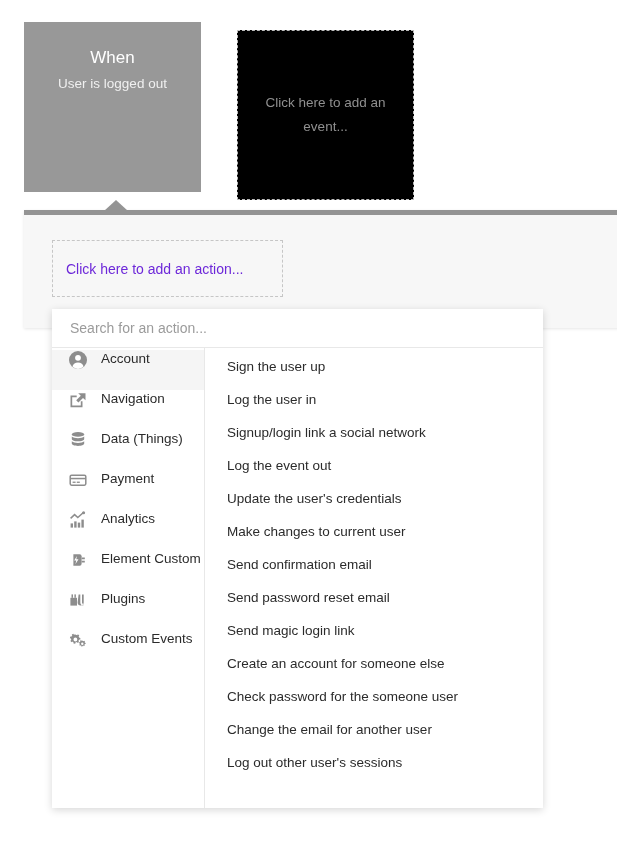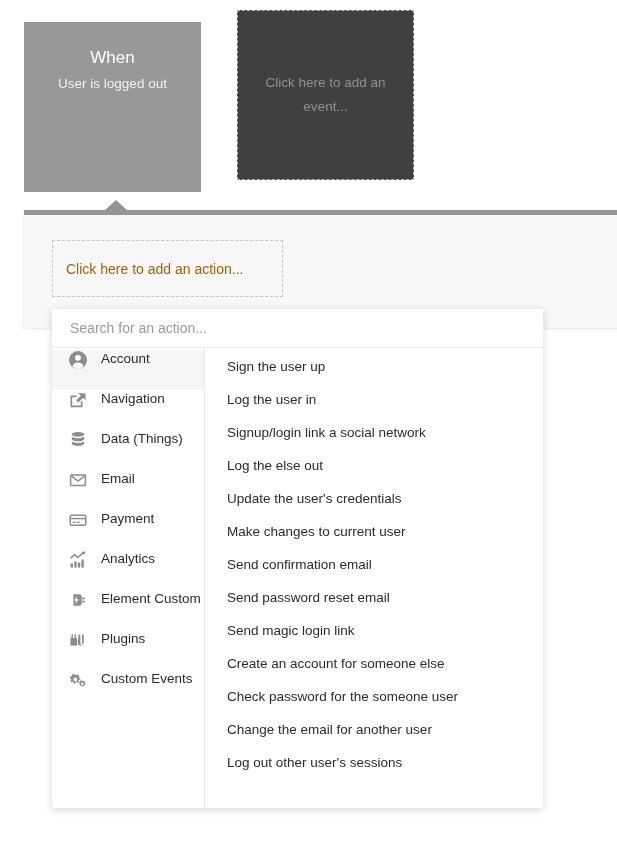--- a/index.html
+++ b/index.html
@@ -48,26 +48,26 @@
     color: #f0f0f0;
     font-size: 13.5px;
     line-height: 20px;
     margin-top: 4px;
     font-weight: 400;
   }
 
   .event-box {
     position: absolute;
     left: 237px;
-    top: 10px;
+    top: 30px;
     width: 177px;
     height: 170px;
     border: 1px dashed #bdbdbd;
     box-sizing: border-box;
-    background: #404040;
+    background: #000000;
     display: flex;
     align-items: center;
     justify-content: center;
   }
   .event-box-text {
     color: #909090;
     font-size: 13.5px;
     line-height: 24px;
     text-align: center;
     width: 150px;
@@ -106,21 +106,21 @@
     width: 231px;
     height: 57px;
     border: 1px dashed #c6c6c6;
     box-sizing: border-box;
     background: transparent;
     display: flex;
     align-items: center;
     padding-left: 13px;
   }
   .add-action-text {
-    color: #a16207;
+    color: #6d28d9;
     font-size: 14px;
     line-height: 20px;
   }
 
   
   #action-dropdown {
     position: absolute;
     left: 52px;
     top: 309px;
     width: 491px;
@@ -268,28 +268,20 @@
           <span class="category-icon">
             <svg width="20" height="20" viewBox="0 0 20 20">
               <use href="#ic-database-icon"></use>
             </svg>
           </span>
           <span class="category-label">Data (Things)</span>
         </div>
         <div class="category-item">
           <span class="category-icon">
             <svg width="20" height="20" viewBox="0 0 20 20">
-              <use href="#ic-envelope-icon"></use>
-            </svg>
-          </span>
-          <span class="category-label">Email</span>
-        </div>
-        <div class="category-item">
-          <span class="category-icon">
-            <svg width="20" height="20" viewBox="0 0 20 20">
               <use href="#ic-credit-card-icon"></use>
             </svg>
           </span>
           <span class="category-label">Payment</span>
         </div>
         <div class="category-item">
           <span class="category-icon">
             <svg width="20" height="20" viewBox="0 0 20 20">
               <use href="#ic-bar-chart-icon"></use>
             </svg>
@@ -318,21 +310,21 @@
               <use href="#ic-gears-icon"></use>
             </svg>
           </span>
           <span class="category-label">Custom Events</span>
         </div>
       </div>
     <div id="action-list">
         <div class="action-item">Sign the user up</div>
         <div class="action-item">Log the user in</div>
         <div class="action-item">Signup/login link a social network</div>
-        <div class="action-item">Log the else out</div>
+        <div class="action-item">Log the event out</div>
         <div class="action-item">Update the user's credentials</div>
         <div class="action-item">Make changes to current user</div>
         <div class="action-item">Send confirmation email</div>
         <div class="action-item">Send password reset email</div>
         <div class="action-item">Send magic login link</div>
         <div class="action-item">Create an account for someone else</div>
         <div class="action-item">Check password for the someone user</div>
         <div class="action-item">Change the email for another user</div>
         <div class="action-item">Log out other user's sessions</div>
       </div>

